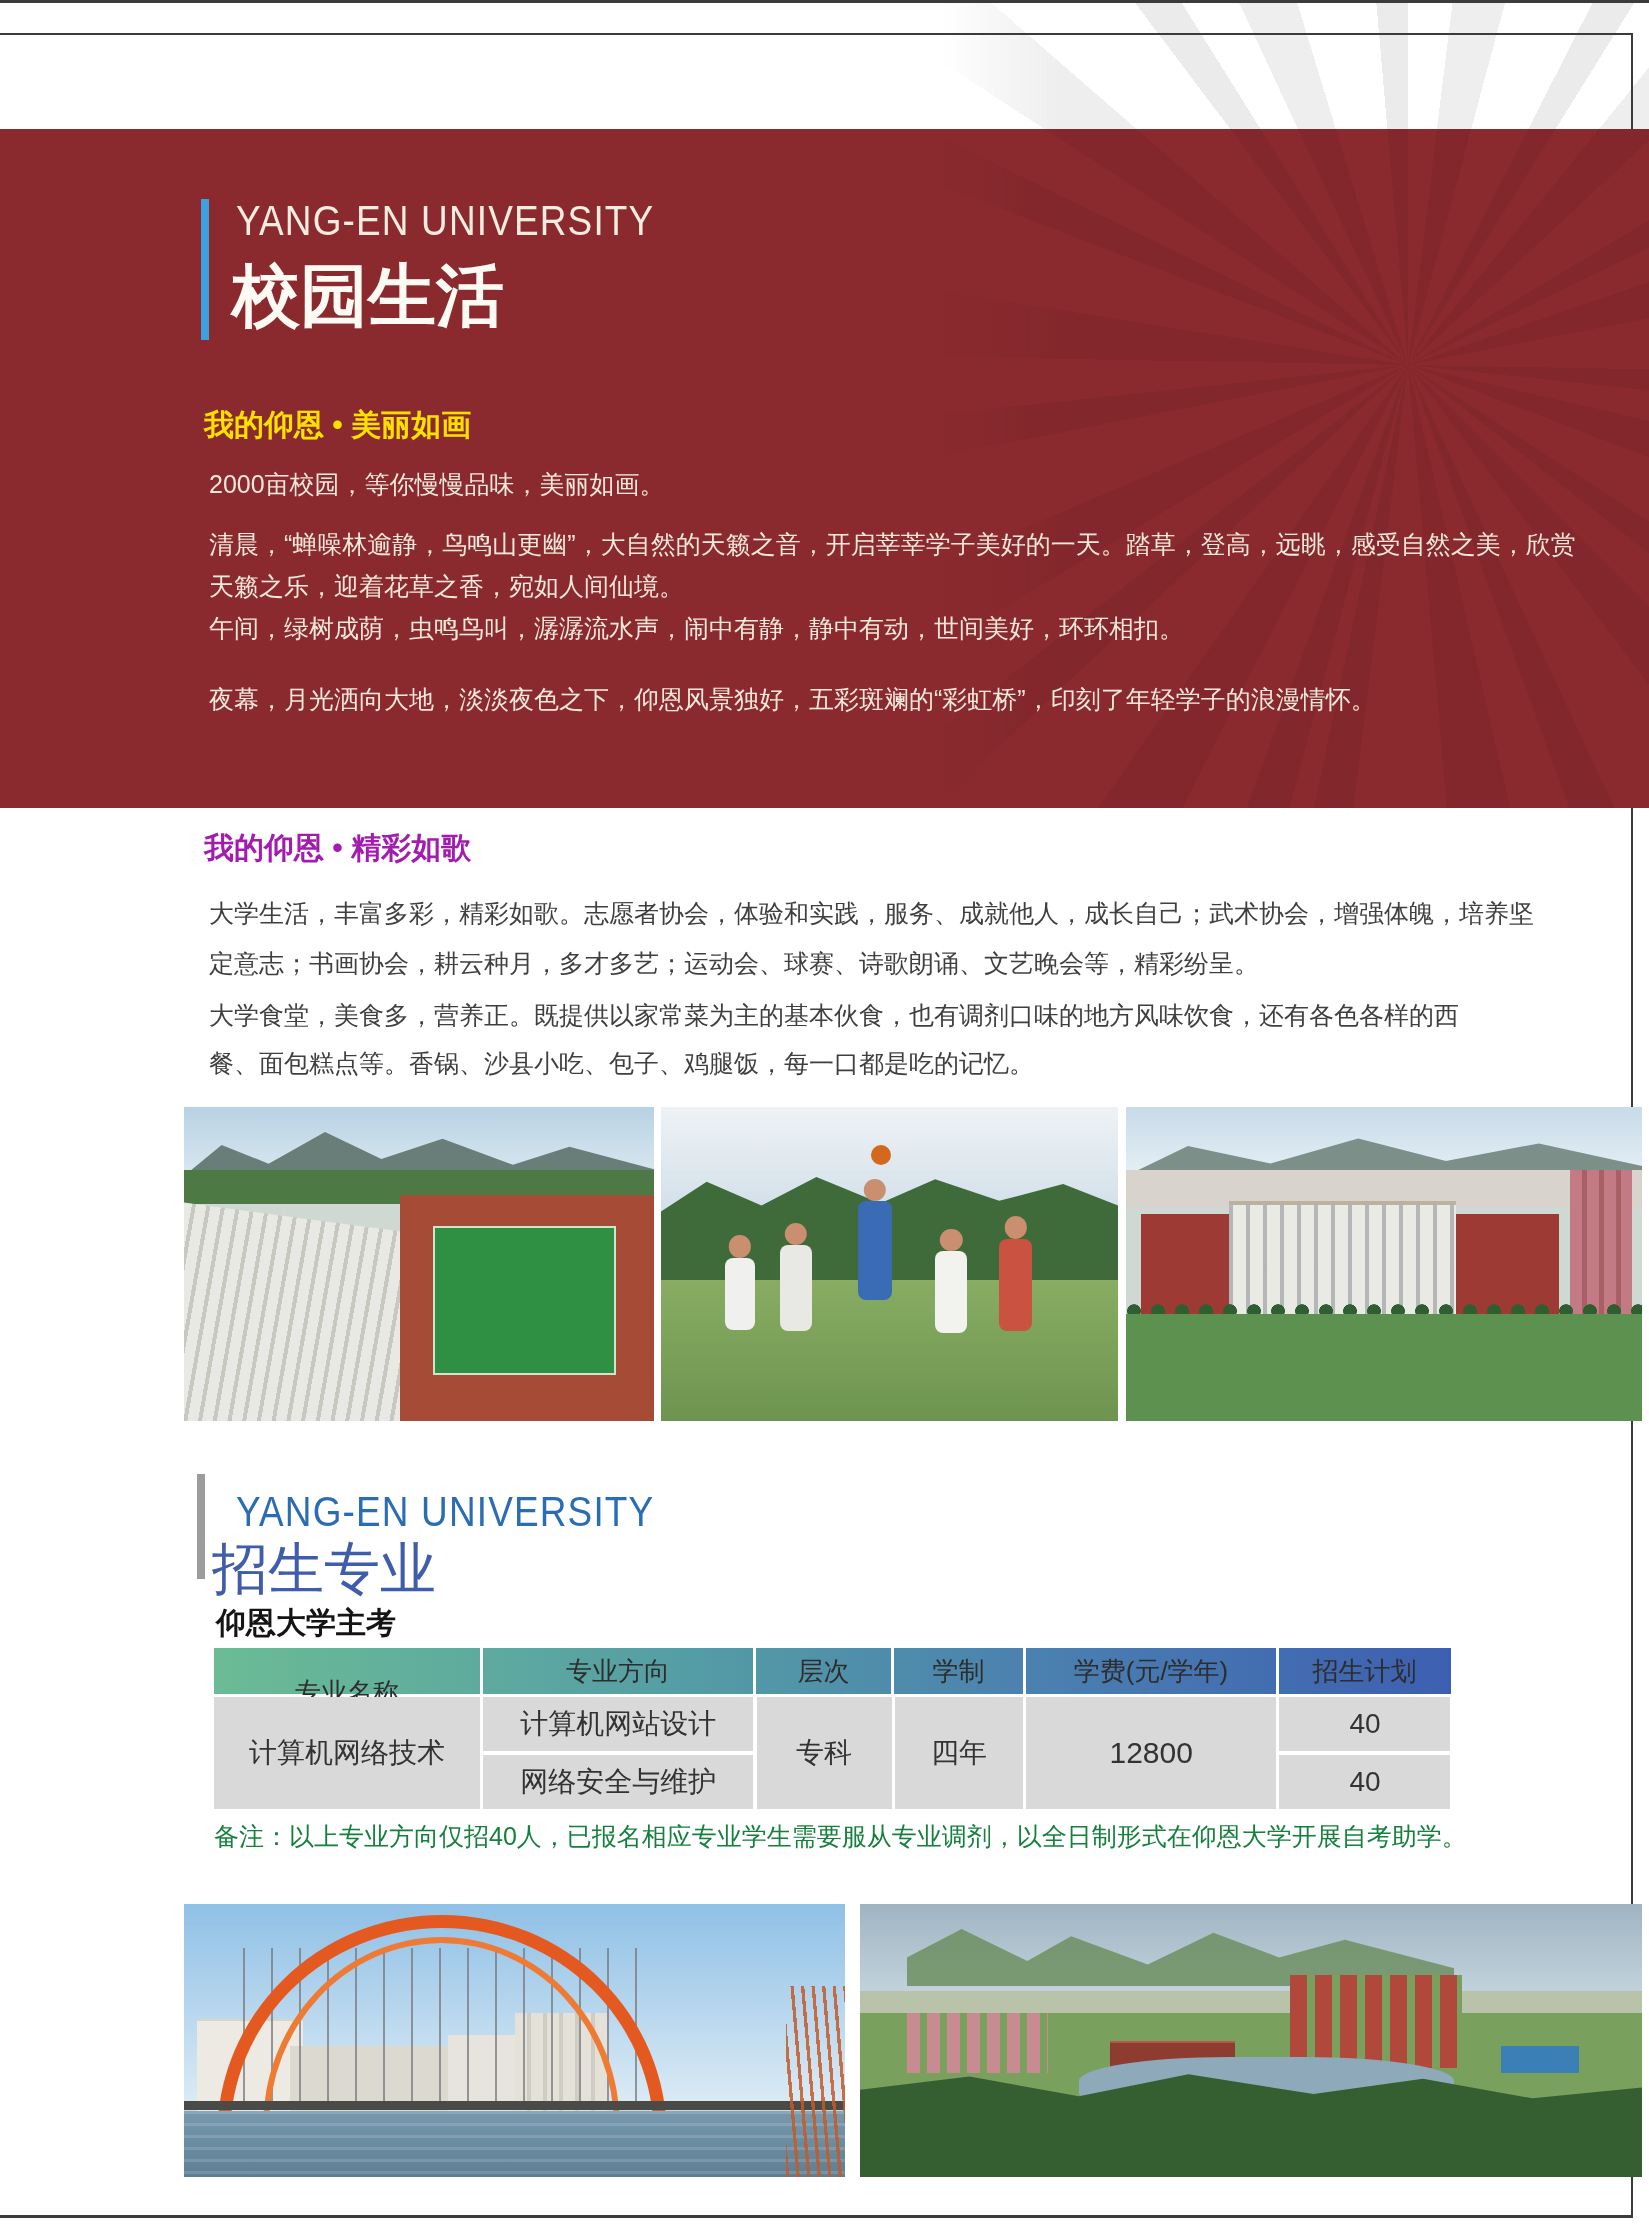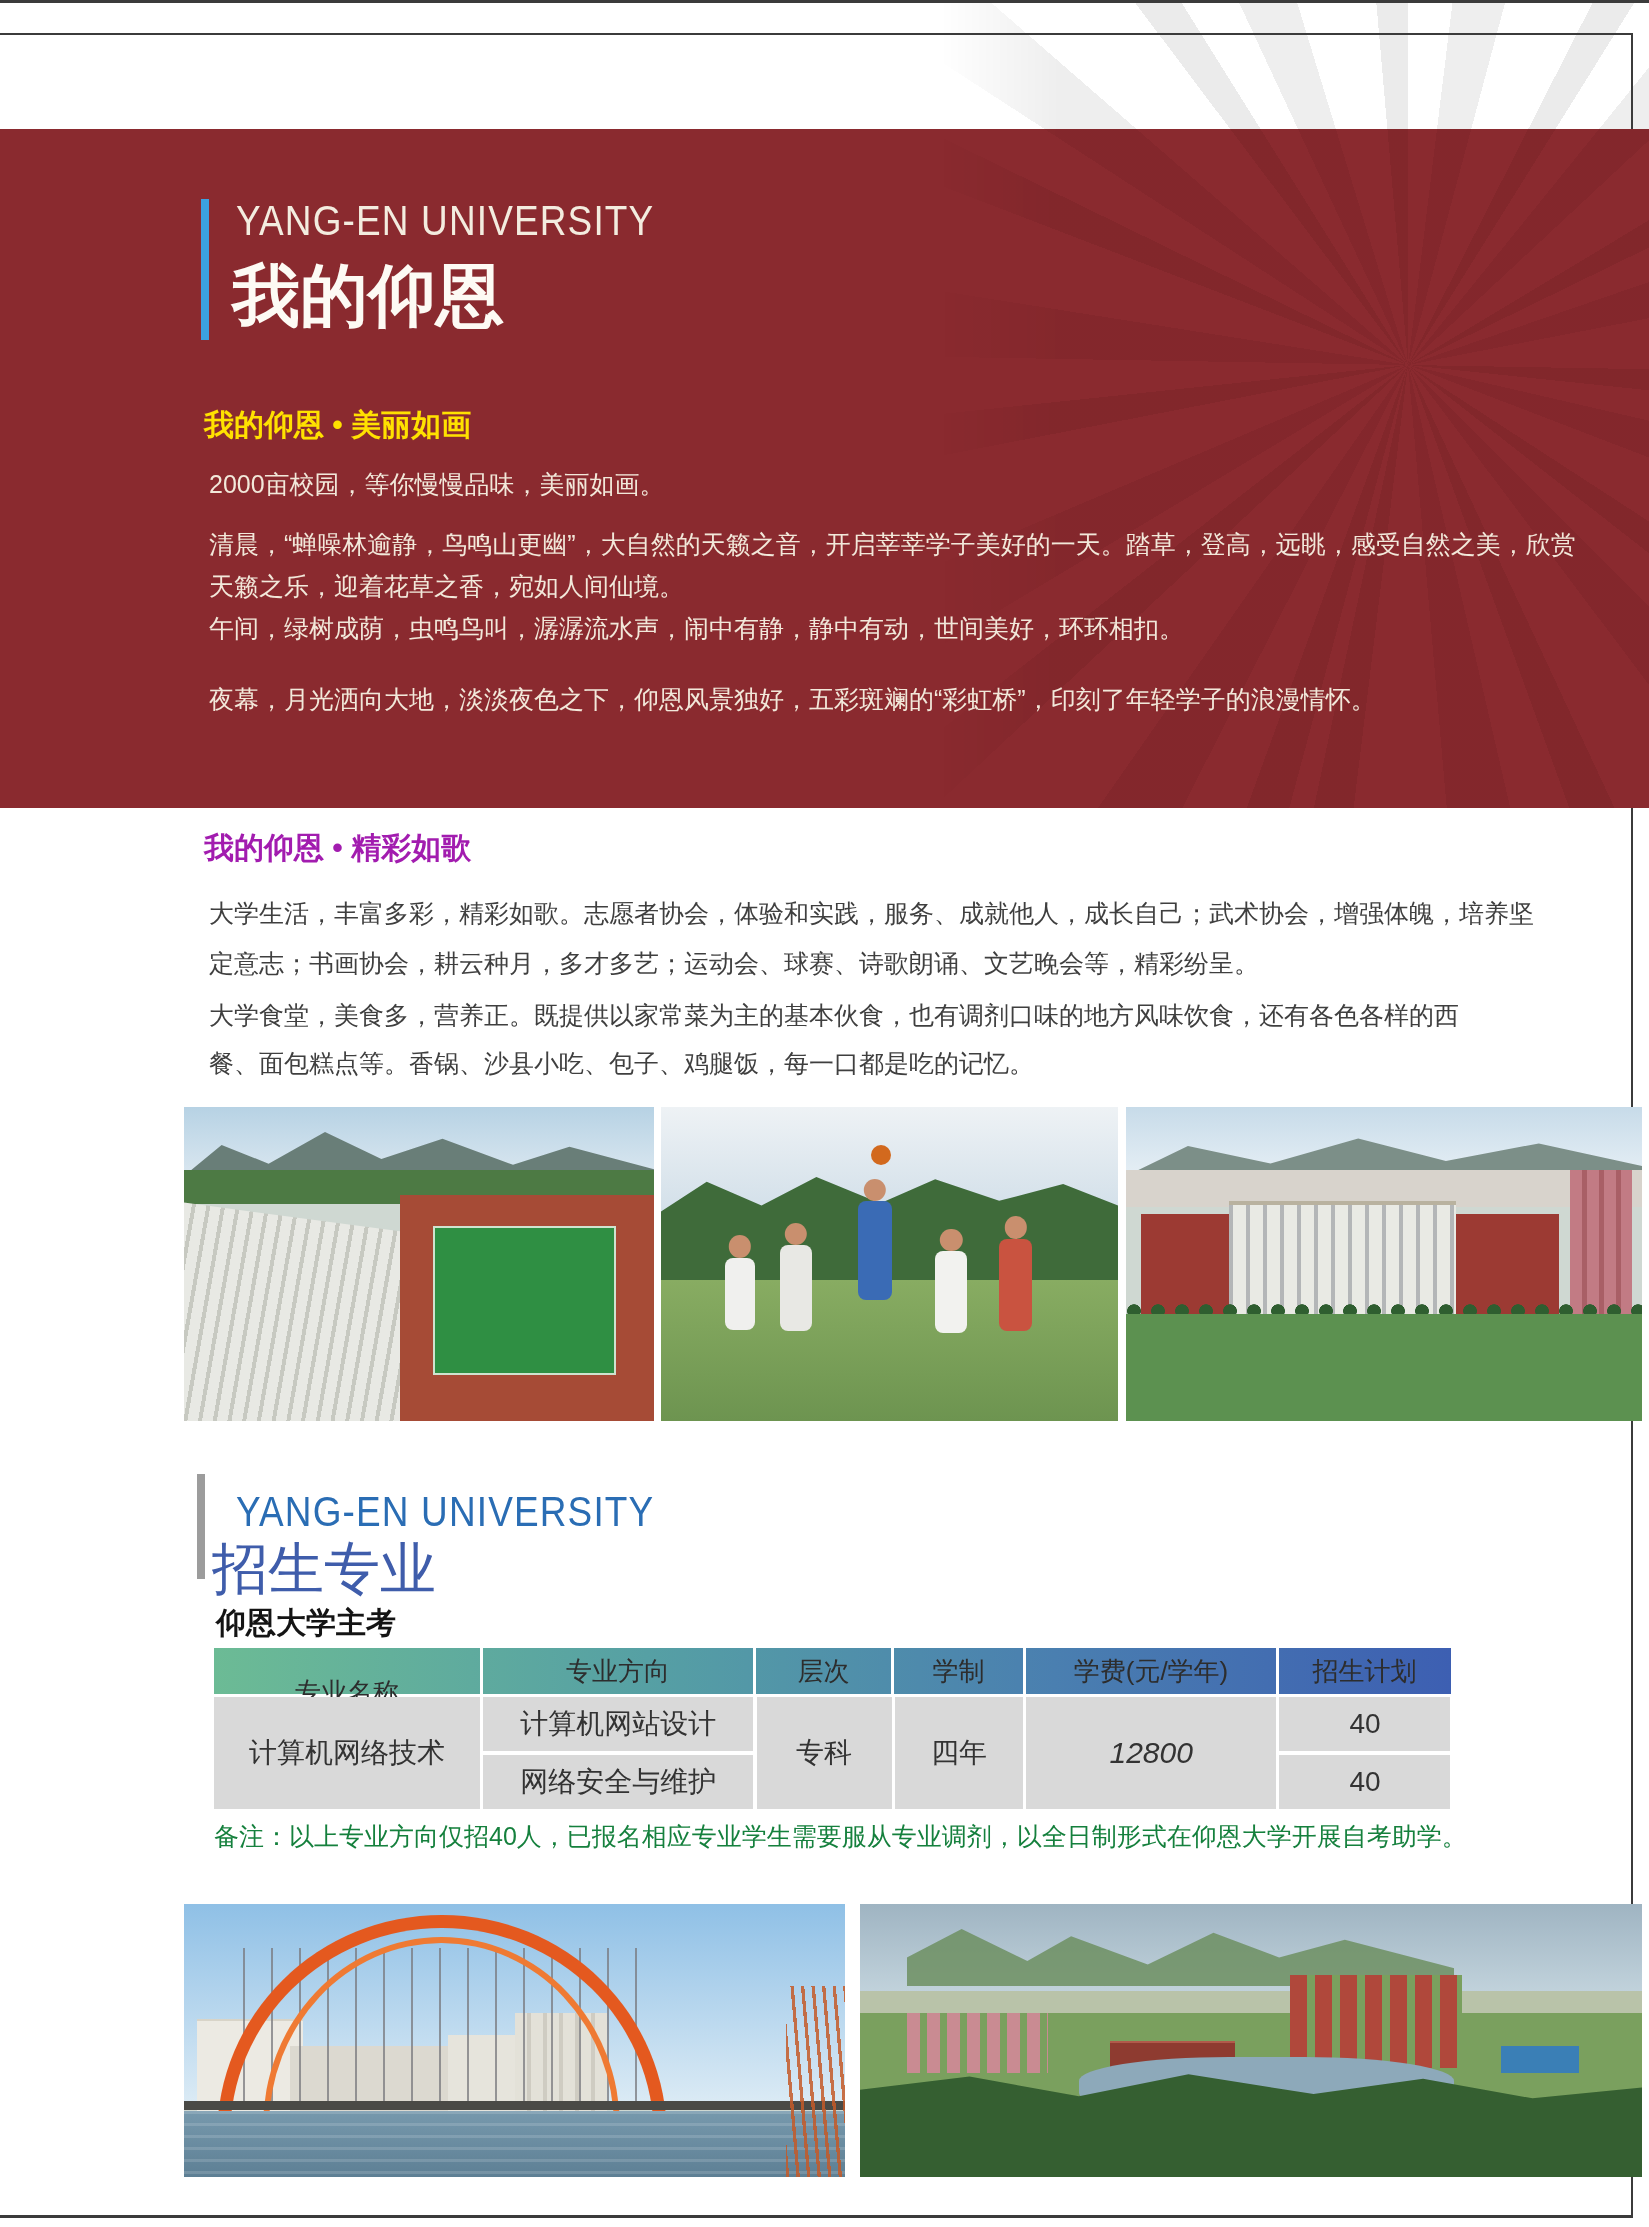--- a/index.html
+++ b/index.html
@@ -134,21 +134,21 @@
   .th:nth-child(5){width:253px;}
   .th:nth-child(6){width:174px;}
   .tbody{display:grid;grid-template-columns:266px 270px 135px 128px 250px 171px;
       grid-template-rows:54px 54px;gap:4px 3.3px;}
   .td{background:#d9d9d9;display:flex;align-items:center;justify-content:center;font-size:28px;color:#333333;}
   .td-major{grid-column:1;grid-row:1/3;}
   .td-dir1{grid-column:2;grid-row:1;}
   .td-dir2{grid-column:2;grid-row:2;}
   .td-level{grid-column:3;grid-row:1/3;}
   .td-duration{grid-column:4;grid-row:1/3;}
-  .td-tuition{grid-column:5;grid-row:1/3;font-size:30px;font-style:italic;}
+  .td-tuition{grid-column:5;grid-row:1/3;font-size:30px;}
   .td-plan1{grid-column:6;grid-row:1;}
   .td-plan2{grid-column:6;grid-row:2;}
 
   .note{position:absolute;left:214px;top:1820px;font-size:25px;color:#15803d;white-space:nowrap;}
 </style>
 </head>
 <body>
 
 <div class="page">
 
@@ -156,21 +156,21 @@
 
   <div class="top-edge-line"></div>
   <div class="frame-top"></div>
   <div class="frame-right"></div>
   <div class="frame-bottom"></div>
 
   <section class="hero">
     <div class="hero-rays"></div>
     <div class="accent-bar-blue"></div>
     <div class="hero-eyebrow">YANG-EN UNIVERSITY</div>
-    <h1 class="hero-title">我的仰恩</h1>
+    <h1 class="hero-title">校园生活</h1>
     <div class="sub-heading yellow">我的仰恩 • 美丽如画</div>
     <p class="hero-line" style="top:339px">2000亩校园，等你慢慢品味，美丽如画。</p>
     <p class="hero-line" style="top:399px">清晨，“蝉噪林逾静，鸟鸣山更幽”，大自然的天籁之音，开启莘莘学子美好的一天。踏草，登高，远眺，感受自然之美，欣赏</p>
     <p class="hero-line" style="top:441px">天籁之乐，迎着花草之香，宛如人间仙境。</p>
     <p class="hero-line" style="top:483px">午间，绿树成荫，虫鸣鸟叫，潺潺流水声，闹中有静，静中有动，世间美好，环环相扣。</p>
     <p class="hero-line" style="top:554px">夜幕，月光洒向大地，淡淡夜色之下，仰恩风景独好，五彩斑斓的“彩虹桥”，印刻了年轻学子的浪漫情怀。</p>
   </section>
 
   <div class="red-heading">我的仰恩 • 精彩如歌</div>
   <p class="body-line" style="top:897px">大学生活，丰富多彩，精彩如歌。志愿者协会，体验和实践，服务、成就他人，成长自己；武术协会，增强体魄，培养坚</p>

